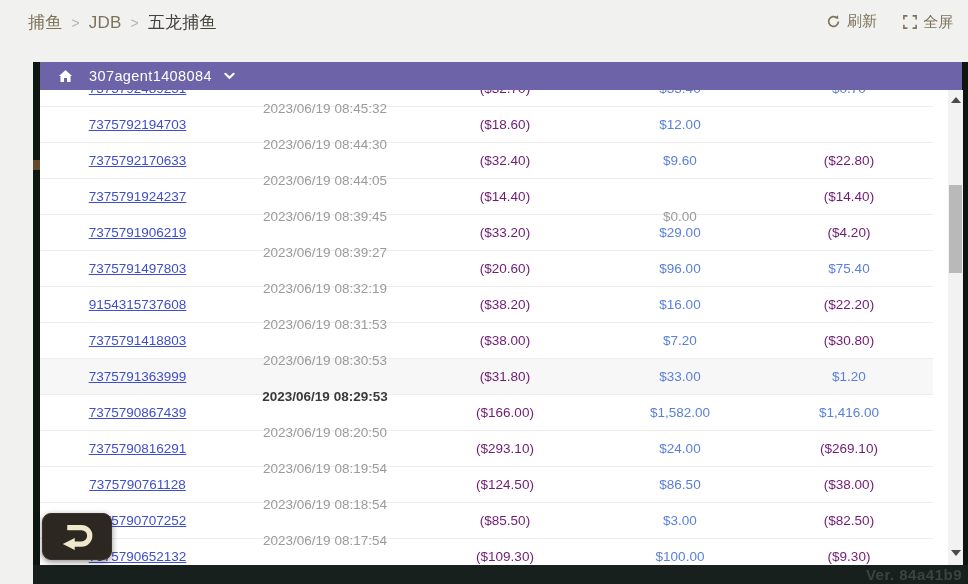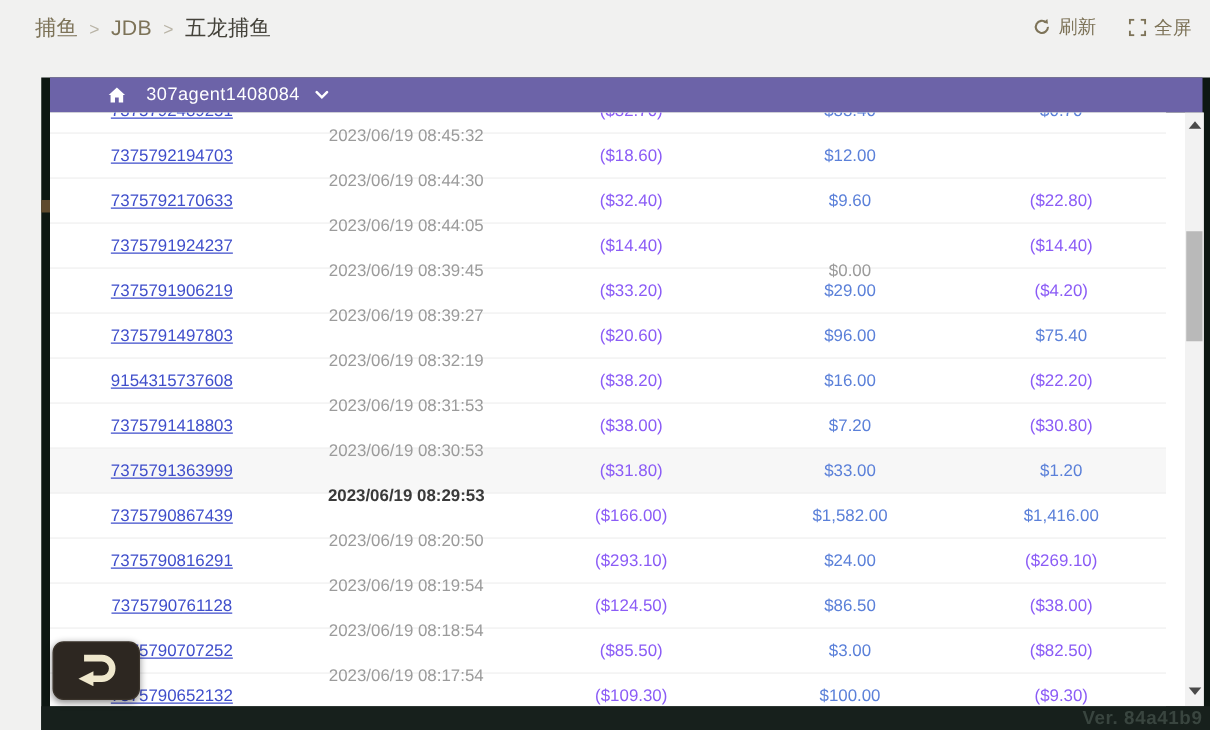--- a/index.html
+++ b/index.html
@@ -32,21 +32,21 @@
     position:absolute; left:33px; top:62px; right:0; bottom:0;
     background:#0d1712;
   }
   .left-notch { position:absolute; left:0; top:98px; width:7px; height:10px; background:#5f4a2e; }
 
   
   .agent-bar {
     position:absolute; left:7px; top:0; width:922px; height:28px;
     background:#6c63a8; color:#fff;
     display:flex; align-items:center;
-    font-size:14.5px; letter-spacing:.4px; font-weight:500;padding-left:28px;
+    font-size:14.5px; letter-spacing:.4px; font-weight:500;
   }
   .agent-bar .home { margin-left:18px; display:flex; align-items:center; cursor:pointer; }
   .agent-bar .agent-name { margin-left:16px; cursor:pointer; }
   .agent-bar .chev { margin-left:12px; display:flex; align-items:center; cursor:pointer; }
 
   
   .table-wrap {
     position:absolute; left:7px; top:28px; width:923px; bottom:19px;
     background:#ffffff; overflow:hidden;
   }
@@ -61,21 +61,21 @@
   .row.hover .time { color:#3a3a3a; font-weight:600; }
   .cell { text-align:center; white-space:nowrap; }
   .cell.id   { flex:0 0 195px; }
   .cell.time { flex:0 0 180px; color:#9b9b9b;margin-top:40px; }
   .cell.v0   { flex:0 0 180px; }
   .cell.v1   { flex:0 0 170px; }
   .cell.v2   { flex:0 0 168px; }
   .cell.id a, a.idlink {
     color:#3f4ecb; text-decoration:underline; font-weight:500; cursor:pointer;
   }
-  .neg  { color:#8b5cf6; }
+  .neg  { color:#701a75; }
   .pos  { color:#5b80d9; }
   .zero { color:#9b9b9b;margin-top:40px; }
 
   
   .scrollbar {
     position:absolute; right:0; top:0; bottom:0; width:15px;
     background:#f2f2f2;
   }
   .sb-arrow-up, .sb-arrow-down {
     position:absolute; left:3px; width:0; height:0; cursor:pointer;

